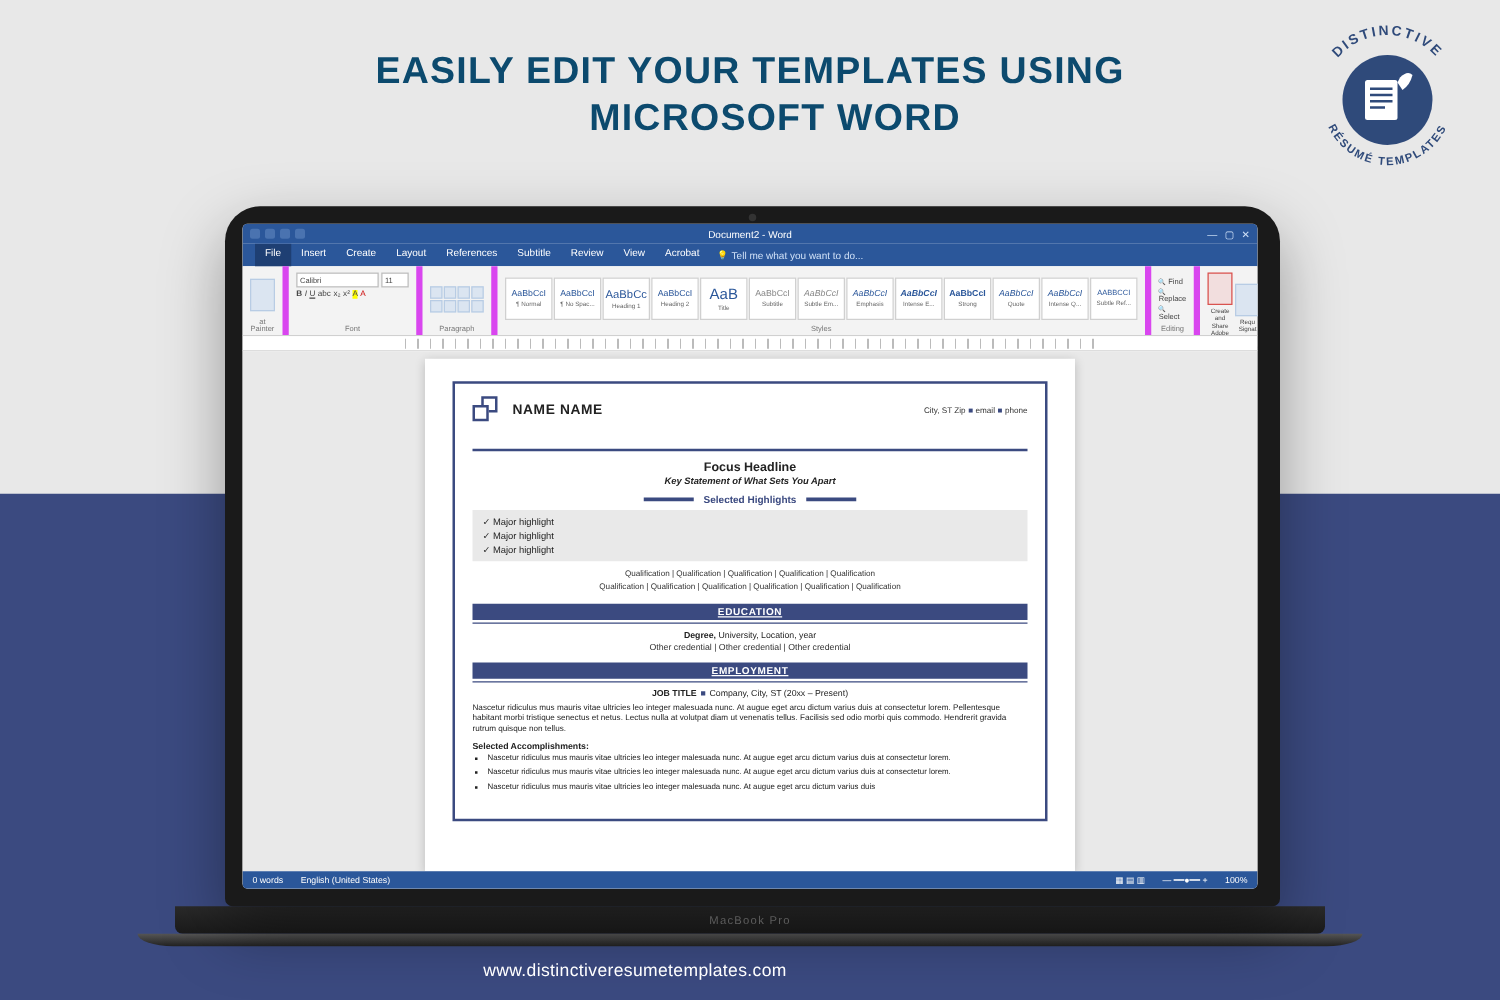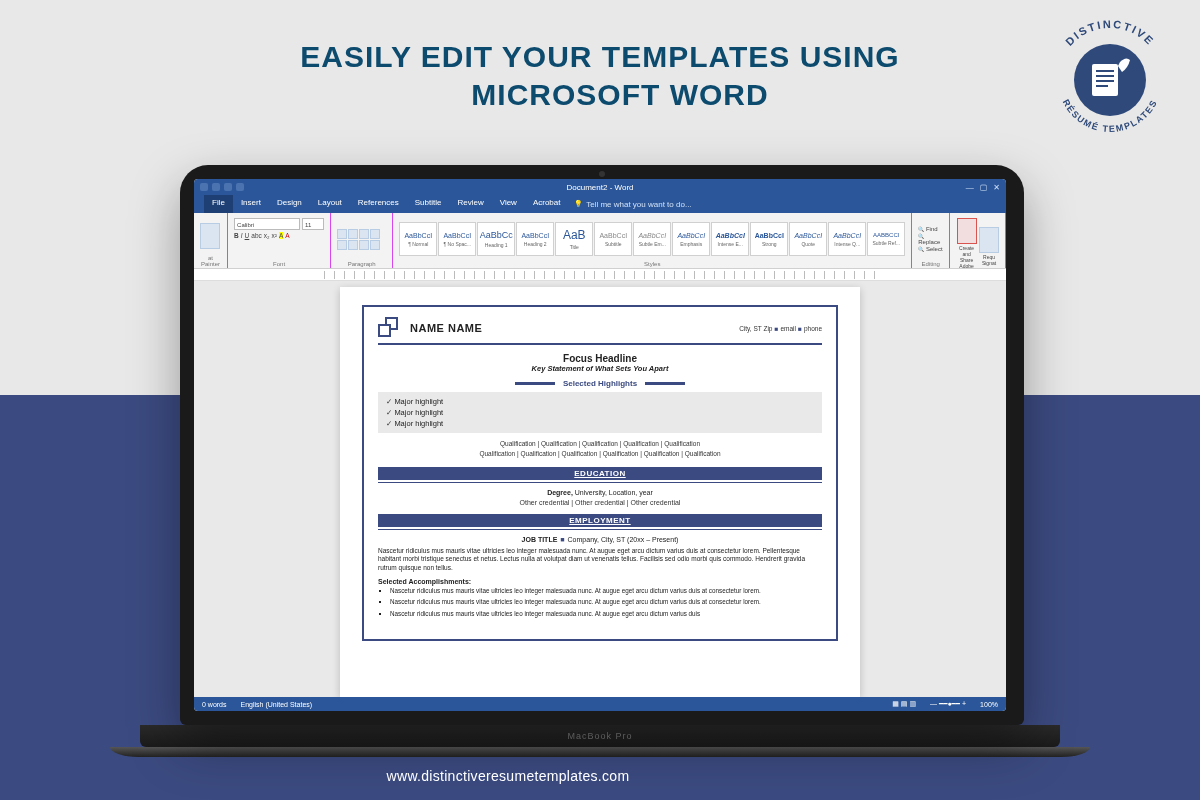--- a/index.html
+++ b/index.html
@@ -24,21 +24,21 @@
   .word-titlebar { height: 16px; background: #2b579a; display:flex; align-items:center; justify-content:center; color:#fff; font-size:8px; position: relative; }
   .word-titlebar .left-icons { position:absolute; left:6px; display:flex; gap:4px; }
   .word-titlebar .left-icons span { width:8px; height:8px; display:inline-block; background:#4a73b0; border-radius:2px; }
   .word-titlebar .right-icons { position:absolute; right:6px; display:flex; gap:6px; color:#cfe0f7; font-size:8px; }
   .word-tabs { height: 18px; background:#2b579a; display:flex; padding-left:10px; gap:0; font-size:8px; color:#fff; }
   .word-tabs .tab { padding: 3px 8px 4px; cursor:default; }
   .word-tabs .tab.file { background:#1e3f73; }
   .word-tabs .tellme { color:#cfe0f7; margin-left:6px; display:flex; align-items:center; gap:3px; }
   .word-tabs .tellme::before { content:"💡"; font-size:7px; }
   .ribbon { height: 56px; background:#f3f3f3; border-bottom:1px solid #d0d0d0; display:flex; font-size:6.5px; color:#444; }
-  .ribbon .group { border-right:1px solid #d946ef; padding:5px 6px 1px; display:flex; flex-direction:column; justify-content:space-between; }
+  .ribbon .group { border-right:5px solid #d946ef; padding:5px 6px 1px; display:flex; flex-direction:column; justify-content:space-between; }
   .ribbon .group .body { display:flex; align-items:center; gap:4px; flex:1; }
   .ribbon .group .gname { text-align:center; color:#777; font-size:6px; padding-top:1px; }
   .rb-ico { width:14px; height:14px; background:#dbe5f1; border:1px solid #b8cce4; display:inline-block; }
   .rb-ico.big { width:20px; height:26px; }
   .font-box { width:66px; height:12px; border:1px solid #bbb; background:#fff; font-size:6px; padding-left:2px; line-height:12px; }
   .mini-grid { display:grid; grid-template-columns:repeat(4, 10px); grid-auto-rows:10px; gap:1px; }
   .mini-grid span { background:#dbe5f1; border:1px solid #b8cce4; }
   .styles { display:flex; gap:1px; }
   .style-card { width:38px; height:34px; border:1px solid #d0d0d0; background:#fff; display:flex; flex-direction:column; align-items:center; justify-content:center; }
   .style-card .sample { font-size:7px; color:#2b579a; }
@@ -47,21 +47,21 @@
   .editing-col div::before { content:"🔍 "; font-size:5px; }
   .ruler { height:12px; background:#fff; border-bottom:1px solid #ddd; position:relative; }
   .ruler::before { content:""; position:absolute; left:130px; right:130px; top:2px; height:8px; background:repeating-linear-gradient(90deg,#bbb 0 1px, transparent 1px 10px); }
   .doc-area { position:absolute; top:102px; left:0; right:0; bottom:14px; background:#e9e9e9; overflow:hidden; display:flex; justify-content:center; }
   .page { width:520px; margin-top:6px; background:#fff; box-shadow:0 2px 8px rgba(0,0,0,.2); padding:18px 22px; font-size:7.5px; color:#222; }
   .page .frame { border:2px solid #3b4a80; padding:10px 14px 18px; }
   .statusbar { position:absolute; bottom:0; left:0; right:0; height:14px; background:#2b579a; color:#fff; font-size:7px; display:flex; align-items:center; padding:0 8px; gap:14px; }
   .statusbar .spacer { flex:1; }
 
   
-  .pg-head { display:flex; align-items:center; gap:10px; border-bottom:2px solid #3b4a80; padding-bottom:4px; }
+  .pg-head { display:flex; align-items:center; gap:10px; border-bottom:2px solid #3b4a80; padding-bottom:20px; }
   .pg-logo { width:22px; height:22px; position:relative; }
   .pg-logo span { position:absolute; width:13px; height:13px; border:2px solid #3b4a80; background:#fff; }
   .pg-logo .a { left:0; top:7px; }
   .pg-logo .b { left:7px; top:0; }
   .name { font-weight:900; font-size:11px; letter-spacing:.5px; }
   .contact { margin-left:auto; font-size:6.5px; color:#333; }
   .contact .sep { color:#3b4a80; padding:0 2px; }
   .focus { text-align:center; font-weight:700; font-size:10px; margin-top:8px; }
   .keyline { text-align:center; font-style:italic; font-weight:600; font-size:7.5px; }
   .sel-hi { display:flex; align-items:center; justify-content:center; gap:8px; margin:6px 0 4px; color:#3b4a80; font-weight:700; font-size:8px; }
@@ -134,21 +134,21 @@
           <div class="right-icons">
               <span>—</span>
               <span>▢</span>
               <span>✕</span>
             </div>
         </div>
 
         <div class="word-tabs">
           <div class="tab file">File</div>
           <div class="tab">Insert</div>
-          <div class="tab">Design</div>
+          <div class="tab">Create</div>
           <div class="tab">Layout</div>
           <div class="tab">References</div>
           <div class="tab">Subtitle</div>
           <div class="tab">Review</div>
           <div class="tab">View</div>
           <div class="tab">Acrobat</div>
           <div class="tellme">Tell me what you want to do...</div>
         </div>
 
         <div class="ribbon">

